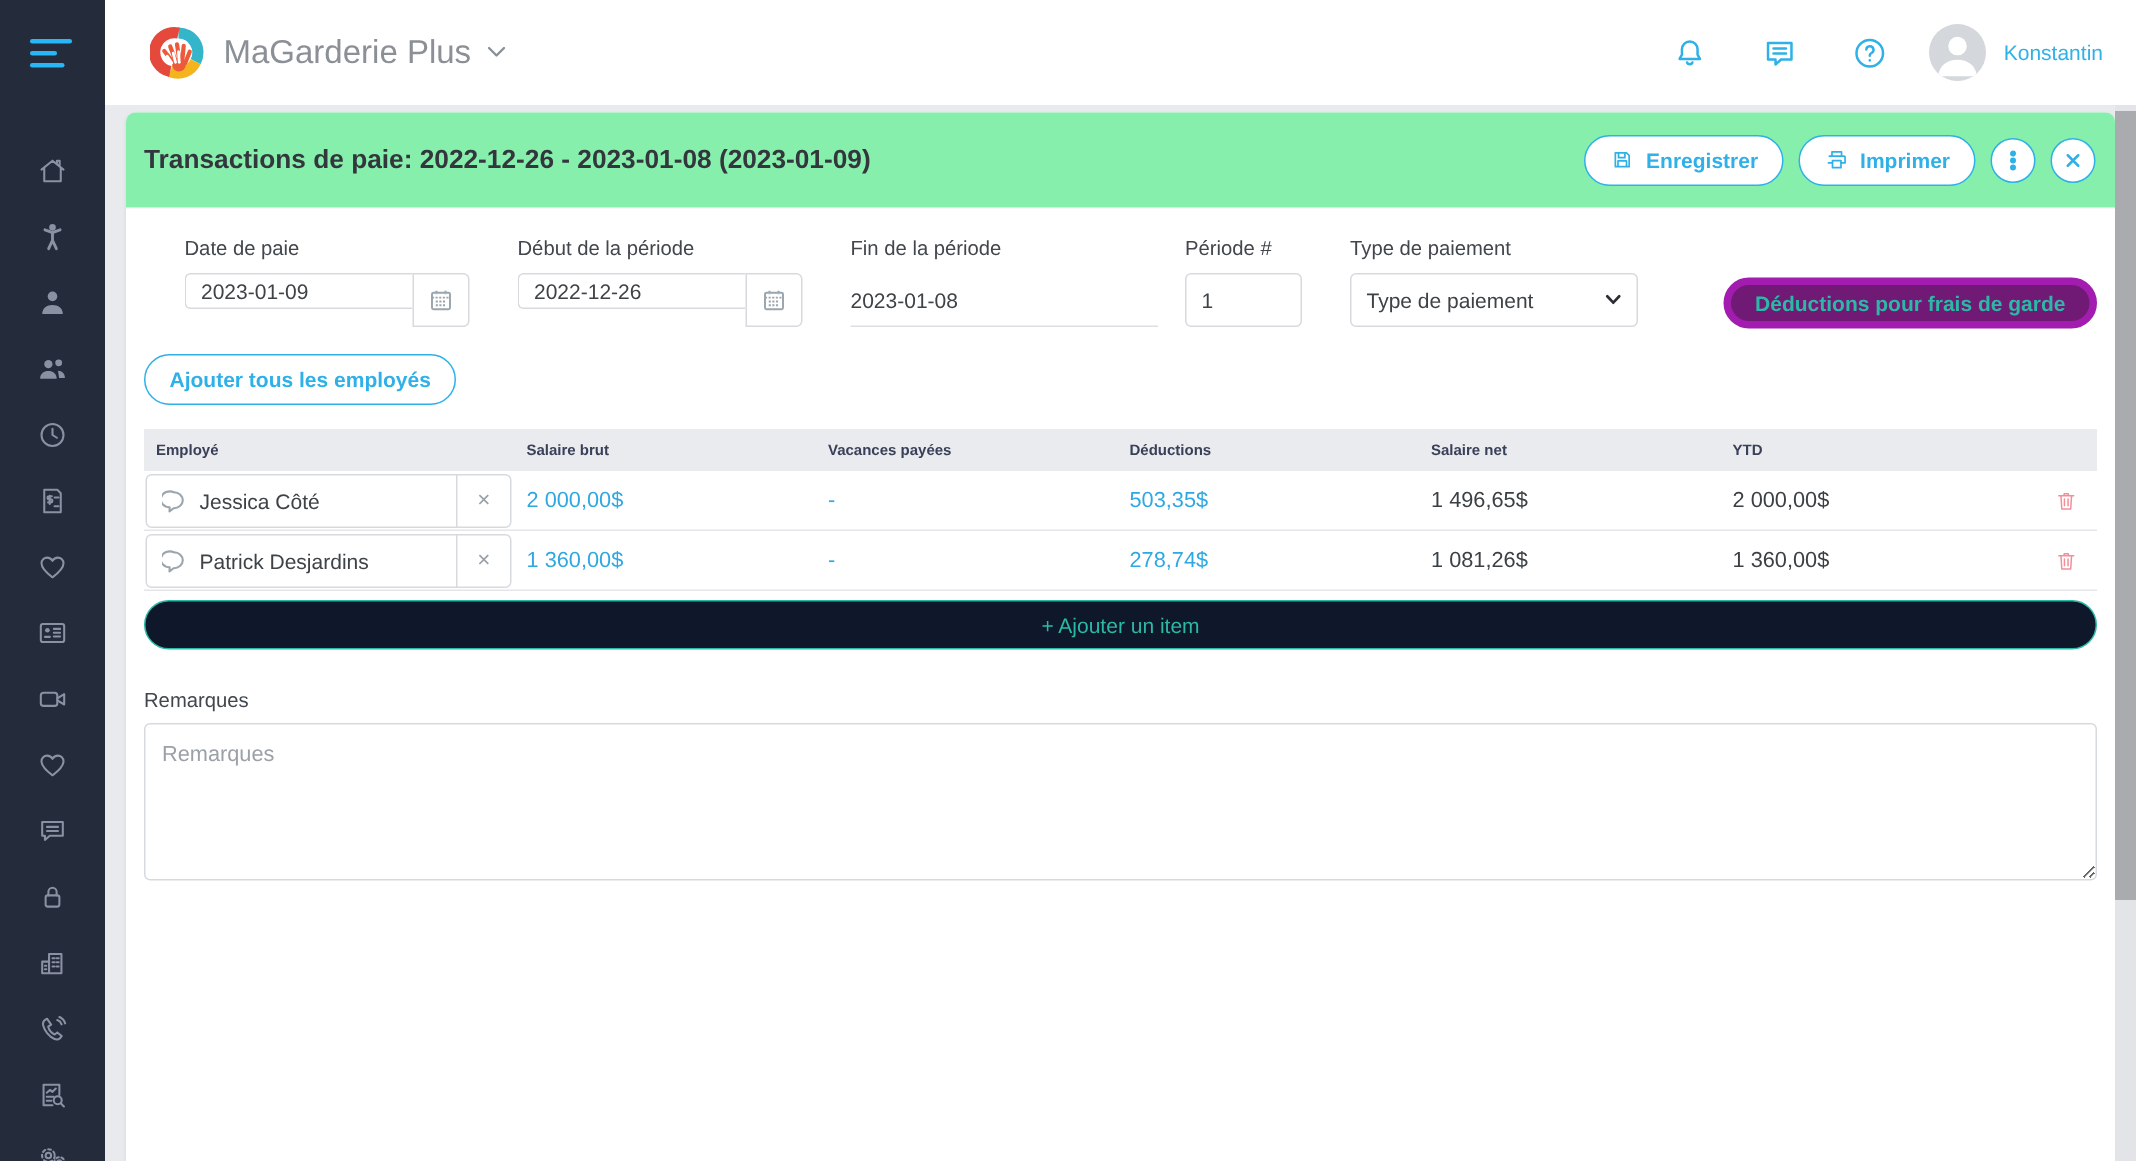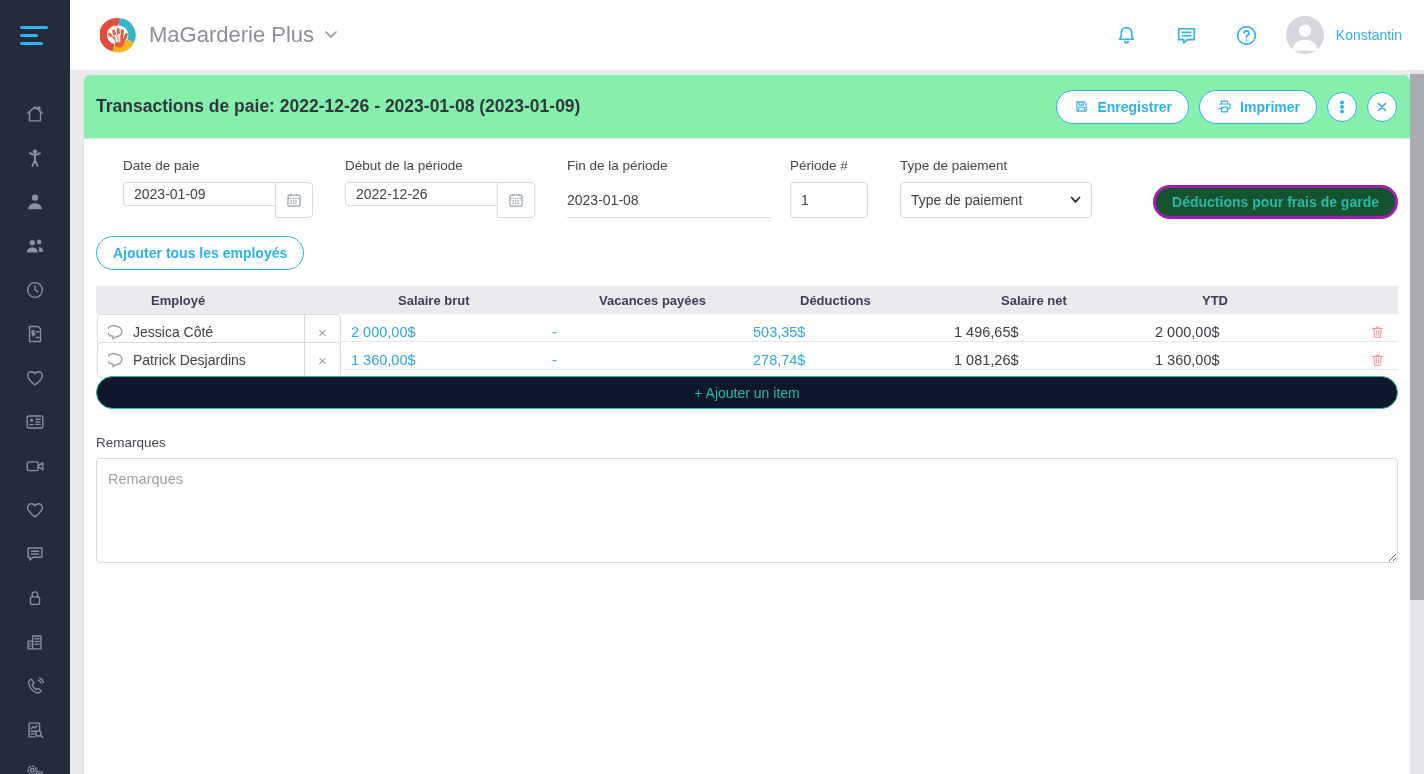--- a/index.html
+++ b/index.html
@@ -74,32 +74,32 @@
   .plain-value { width:205px; height:36px; display:flex; align-items:center; font-size:14px;
     color:#3e4347; border-bottom:1px solid #dcdfe3; }
   .small-inp { width:78px; height:36px; border:1px solid #d6dade; border-radius:4px;
     padding:0 10px; font-size:14px; color:#3e4347; font-family:"Liberation Sans", sans-serif;
     outline:none; }
   .select-box { width:192px; height:36px; border:1px solid #d6dade; border-radius:4px;
     display:flex; align-items:center; padding:0 10px; font-size:14px; color:#3e4347;
     cursor:pointer; background:#fff; }
   .select-box svg { margin-left:auto; width:11px; height:8px; stroke:#2b2f33;
     stroke-width:1.8; fill:none; stroke-linecap:round; stroke-linejoin:round; }
-  .btn-teal { background:#14532d; border:3px solid #a21caf; color:#2bb9a6; }
+  .btn-teal { background:#701a75; border:5px solid #a21caf; color:#2bb9a6; }
   .m32 { margin-right:32px; } .m18 { margin-right:18px; }
   .push-right { margin-left:auto; padding-top:28px; }
   .row2 { margin-top:17px; }
 
   
   .table { margin-top:16px; }
   .tgrid { display:grid; grid-template-columns:255px repeat(5, 1fr) 42px; align-items:center; }
   .thead { background:#e9ebef; height:28px; }
-  .thead .th { font-size:13px; font-weight:700; color:#3a4058;margin-left:47px; }
+  .thead .th { font-size:10px; font-weight:700; color:#3a4058; }
   .th:first-child { padding-left:8px; }
-  .trow { height:28px; border-bottom:1px solid #e4e6ea; background:#fff; }
+  .trow { height:40px; border-bottom:1px solid #e4e6ea; background:#fff; }
   .cell { font-size:14.5px; color:#3b4045; }
   .cell.link { color:#2fa8e1; cursor:pointer; }
   .emp-combo { display:flex; width:244px; height:36px; margin-left:1px; }
   .emp-main { flex:1; border:1px solid #d6dade; border-radius:4px 0 0 4px; display:flex;
     align-items:center; gap:9px; padding:0 10px; font-size:14px; color:#3e4347; background:#fff; }
   .emp-main svg { width:16px; height:16px; stroke:#9aa5ad; fill:none; stroke-width:1.4;
     stroke-linecap:round; stroke-linejoin:round; flex:none; }
   .emp-clear { width:37px; border:1px solid #d6dade; border-left:1px solid #d6dade;
     margin-left:-1px; border-radius:0 4px 4px 0; display:flex; align-items:center;
     justify-content:center; color:#9aa0a6; font-size:15px; cursor:pointer; background:#fff; }

